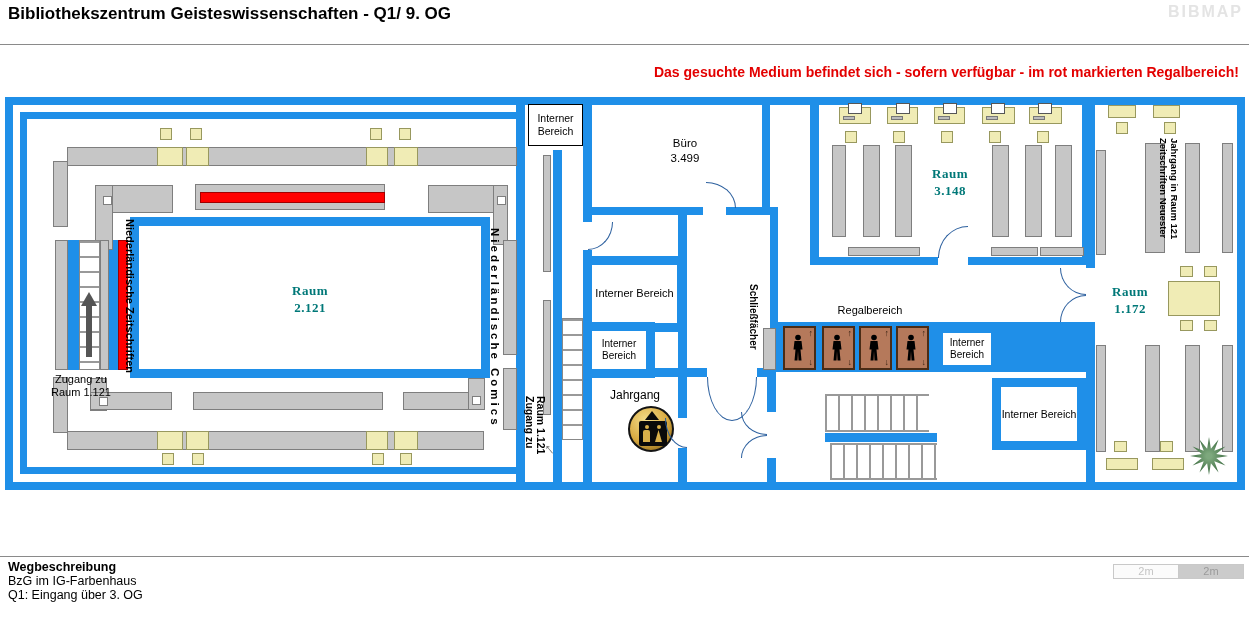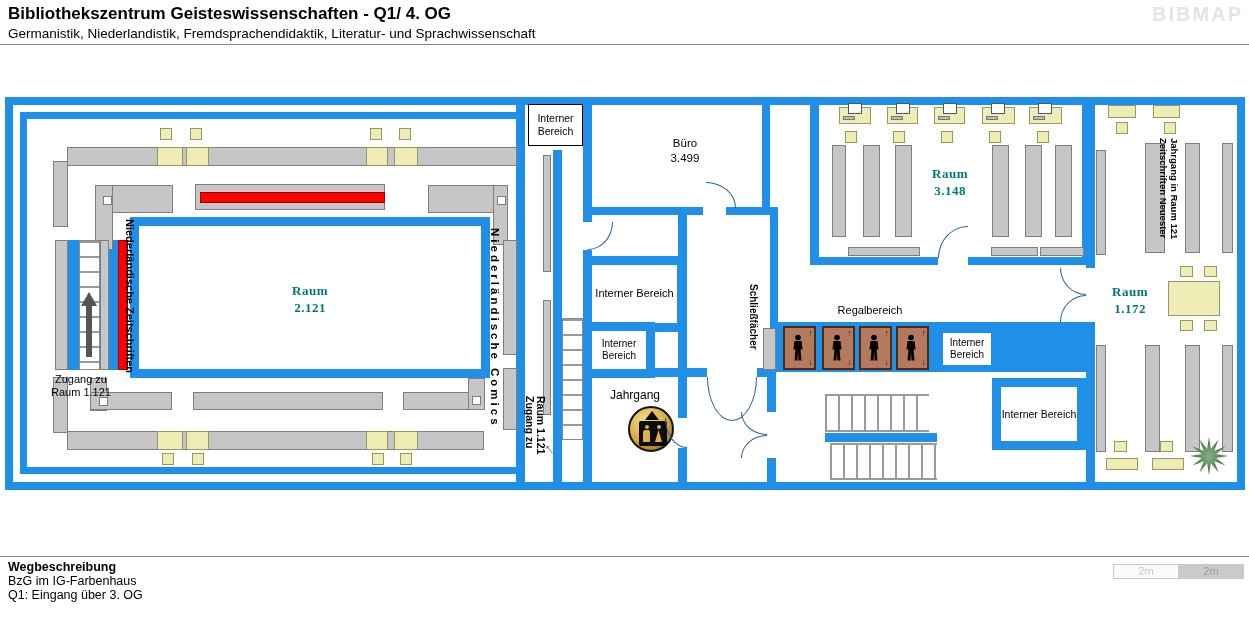--- a/index.html
+++ b/index.html
@@ -44,24 +44,24 @@
          background:radial-gradient(circle,#7da87d 10%,var(--c-plant,#3C6B40) 70%);}
   .scell{display:inline-block;width:64px;height:13px;border:1px solid #c9c9c9;font-size:11px;
          text-align:center;line-height:13px;vertical-align:top;}
   .divider{background:#8a8a8a;}
 </style>
 </head>
 <body>
 
 <div id="canvas">
 
-  <div class="abs" style="left:8px;top:4px;font-size:17px;font-weight:bold;">Bibliothekszentrum Geisteswissenschaften - Q1/ 4. OG</div>
-  <div class="abs" style="left:8px;top:26px;font-size:13.5px;">Germanistik, Niederlandistik, Fremdsprachendidaktik, Literatur- und Sprachwissenschaft</div>
-  <div class="abs" style="right:6px;top:3px;font-size:20px;font-weight:bold;letter-spacing:2px;color:var(--c-logo,#E4E4E4);">BIBMAP</div>
+  <div class="abs" style="left:8px;top:4px;font-size:17px;font-weight:bold;">Bibliothekszentrum Geisteswissenschaften - Q1/ 9. OG</div>
+  <div class="abs" style="right:6px;top:3px;font-size:16px;font-weight:bold;letter-spacing:2px;color:var(--c-logo,#E4E4E4);">BIBMAP</div>
   <div class="abs divider" style="left:0;top:44px;width:1249px;height:1px;"></div>
+  <div class="abs" style="right:10px;top:64px;font-size:14px;font-weight:bold;color:var(--c-notice,#E30000);">Das gesuchte Medium befindet sich - sofern verfügbar -  im rot markierten Regalbereich!</div>
 
   <div id="plan" class="abs" style="left:0;top:0;width:1249px;height:618px;">
 
     <div id="gen">
         <div class="abs wall" style="left: 5px; top: 97px; width: 1240px; height: 8px;"></div>
         <div class="abs wall" style="left: 5px; top: 482px; width: 1240px; height: 8px;"></div>
         <div class="abs wall" style="left: 5px; top: 97px; width: 8px; height: 393px;"></div>
         <div class="abs wall" style="left: 1237px; top: 97px; width: 8px; height: 393px;"></div>
         <div class="abs wall" style="left: 20px; top: 112px; width: 498px; height: 7px;"></div>
         <div class="abs wall" style="left: 20px; top: 112px; width: 7px; height: 362px;"></div>

